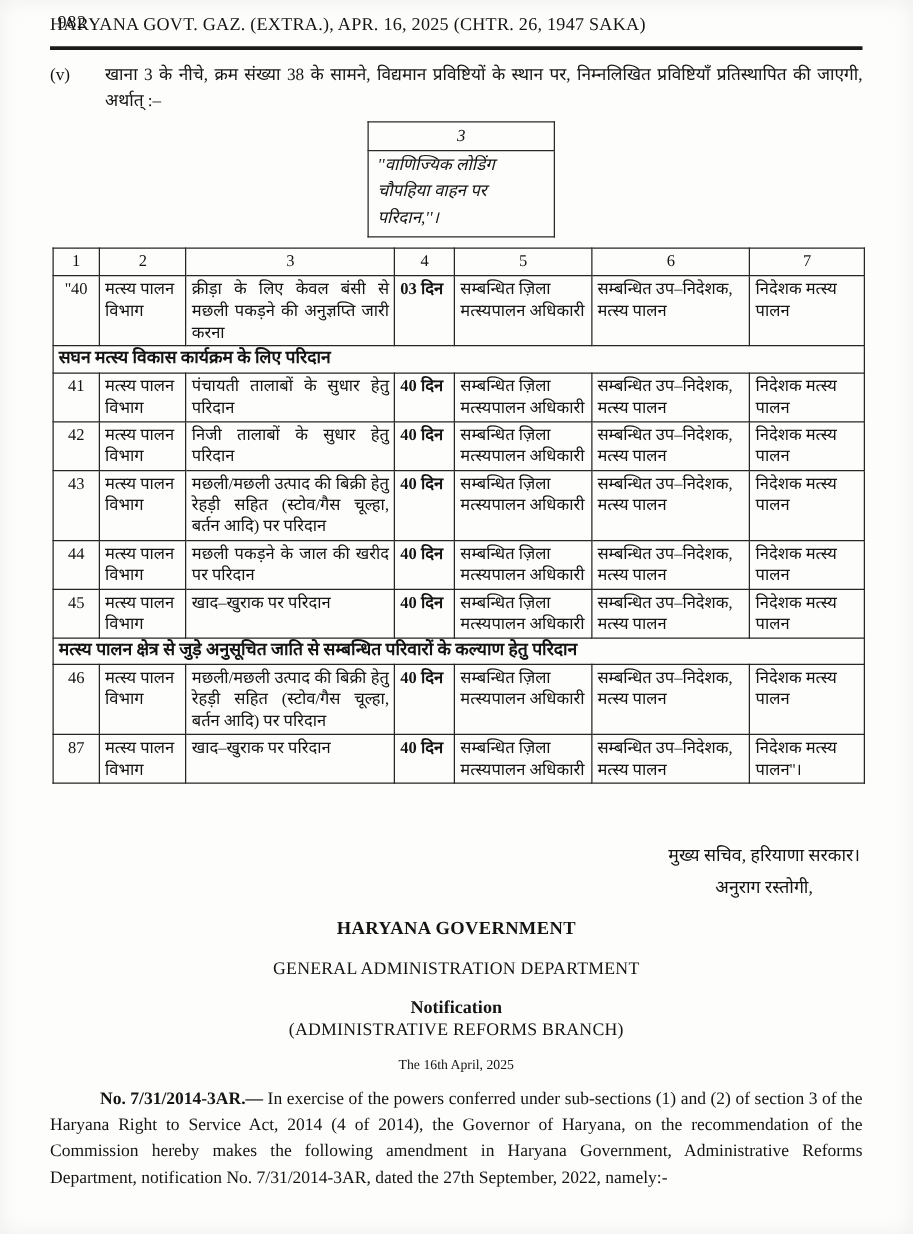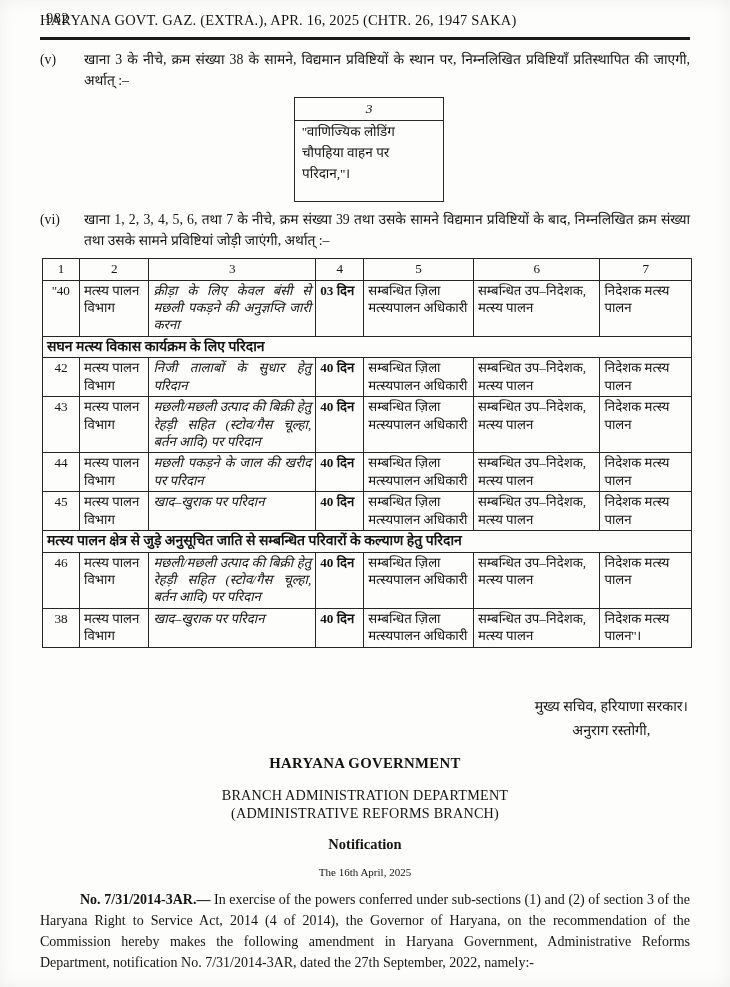--- a/index.html
+++ b/index.html
@@ -35,21 +35,21 @@
     margin:2px 0 8px 254px;
     width:150px;
     font-size:13.5px;
   }
   .small-table th,.small-table td{
     border:1.5px solid #2a2a2a;
     padding:1px 7px;
     font-weight:normal;
   }
   .small-table th{text-align:center;font-style:italic;height:20px;}
-  .small-table td{line-height:1.55;padding-bottom:16px;}
+  .small-table td{font-style:italic;line-height:1.55;padding-bottom:4px;}
 
   
   .main-table{
     border-collapse:collapse;
     width:650px;
     font-size:13.2px;
     margin:4px 0 0 2px;
     table-layout:fixed;
   }
   .main-table th,.main-table td{
@@ -60,21 +60,21 @@
     word-wrap:break-word;
   }
   .main-table th{font-weight:normal;text-align:center;height:18px;}
   .main-table td.serial{text-align:center;}
   .main-table td.days{white-space:nowrap;font-weight:bold;}
   .main-table tr.sec td{
     font-weight:bold;
     font-size:14px;
     padding:1px 4px;
   }
-  .main-table td.c3{text-align:justify;font-style:italic;}
+  .main-table td.c3{text-align:justify;}
 
   
   .signature{
     margin:46px 2px 0 auto;
     width:fit-content;
     text-align:center;
     font-size:14.2px;
     line-height:1.75;
   }
 
@@ -116,24 +116,20 @@
     <tr>
       <td>
         <div>''वाणिज्यिक लोडिंग</div>
         <div>चौपहिया वाहन पर</div>
         <div>परिदान,''।</div>
       </td>
     </tr>
   </tbody>
     </table>
 
-  <div class="clause">
-    <span class="clabel">(vi)</span>
-    <div class="ctext">खाना 1, 2, 3, 4, 5, 6, तथा 7 के नीचे, क्रम संख्या 39 तथा उसके सामने विद्यमान प्रविष्टियों के बाद, निम्नलिखित क्रम संख्या तथा उसके सामने प्रविष्टियां जोड़ी जाएंगी, अर्थात् :–</div>
-  </div>
 
   <table class="main-table">
     <colgroup>
       <col style="width:5.7%">
         <col style="width:10.7%">
         <col style="width:25.7%">
         <col style="width:7.4%">
         <col style="width:16.9%">
         <col style="width:19.5%">
         <col style="width:14.1%">
@@ -154,20 +150,29 @@
       <td class="c3">क्रीड़ा के लिए केवल बंसी से मछली पकड़ने की अनुज्ञप्ति जारी करना</td>
       <td class="days">03 दिन</td>
       <td>सम्बन्धित ज़िला मत्स्यपालन अधिकारी</td>
       <td>सम्बन्धित उप–निदेशक, मत्स्य पालन</td>
       <td>निदेशक मत्स्य पालन</td>
     </tr>
     <tr class="sec">
       <td colspan="7">सघन मत्स्य विकास कार्यक्रम के लिए परिदान</td>
     </tr>
     <tr>
+      <td class="serial">41</td>
+      <td>मत्स्य पालन विभाग</td>
+      <td class="c3">पंचायती तालाबों के सुधार हेतु परिदान</td>
+      <td class="days">40 दिन</td>
+      <td>सम्बन्धित ज़िला मत्स्यपालन अधिकारी</td>
+      <td>सम्बन्धित उप–निदेशक, मत्स्य पालन</td>
+      <td>निदेशक मत्स्य पालन</td>
+    </tr>
+    <tr>
       <td class="serial">42</td>
       <td>मत्स्य पालन विभाग</td>
       <td class="c3">निजी तालाबों के सुधार हेतु परिदान</td>
       <td class="days">40 दिन</td>
       <td>सम्बन्धित ज़िला मत्स्यपालन अधिकारी</td>
       <td>सम्बन्धित उप–निदेशक, मत्स्य पालन</td>
       <td>निदेशक मत्स्य पालन</td>
     </tr>
     <tr>
       <td class="serial">43</td>
@@ -202,37 +207,37 @@
     <tr>
       <td class="serial">46</td>
       <td>मत्स्य पालन विभाग</td>
       <td class="c3">मछली/मछली उत्पाद की बिक्री हेतु रेहड़ी सहित (स्टोव/गैस चूल्हा, बर्तन आदि) पर परिदान</td>
       <td class="days">40 दिन</td>
       <td>सम्बन्धित ज़िला मत्स्यपालन अधिकारी</td>
       <td>सम्बन्धित उप–निदेशक, मत्स्य पालन</td>
       <td>निदेशक मत्स्य पालन</td>
     </tr>
     <tr>
-      <td class="serial">38</td>
+      <td class="serial">87</td>
       <td>मत्स्य पालन विभाग</td>
       <td class="c3">खाद–खुराक पर परिदान</td>
       <td class="days">40 दिन</td>
       <td>सम्बन्धित ज़िला मत्स्यपालन अधिकारी</td>
       <td>सम्बन्धित उप–निदेशक, मत्स्य पालन</td>
       <td>निदेशक मत्स्य पालन''।</td>
     </tr>
   </tbody>
     </table>
 
   <div class="signature">
     <div>मुख्य सचिव, हरियाणा सरकार।</div>
     <div>अनुराग रस्तोगी,</div>
   </div>
 
   <div class="center gov-title">HARYANA GOVERNMENT</div>
-  <div class="center dept">BRANCH ADMINISTRATION DEPARTMENT</div>
+  <div class="center dept">GENERAL ADMINISTRATION DEPARTMENT</div>
+  <div class="center notif-head">Notification</div>
   <div class="center branch">(ADMINISTRATIVE REFORMS BRANCH)</div>
-  <div class="center notif-head">Notification</div>
   <div class="center notif-date">The 16th April, 2025</div>
 
   <p class="para"><b>No. 7/31/2014-3AR.—</b><span> In exercise of the powers conferred under sub-sections (1) and (2) of section 3 of the Haryana Right to Service Act, 2014 (4 of 2014), the Governor of Haryana, on the recommendation of the Commission hereby makes the following amendment in Haryana Government, Administrative Reforms Department, notification No. 7/31/2014-3AR, dated the 27th September, 2022, namely:-</span></p>
 
 </div>
 
 </body></html>

